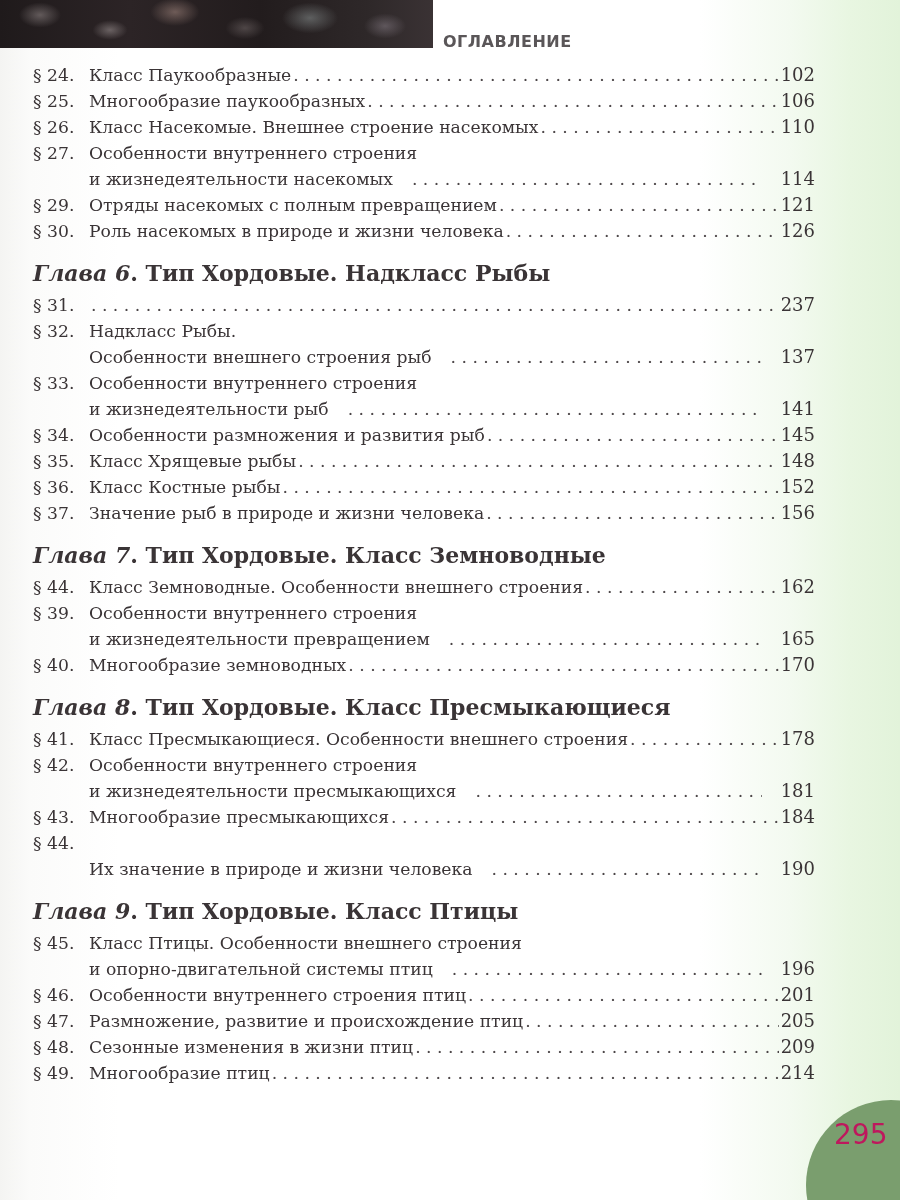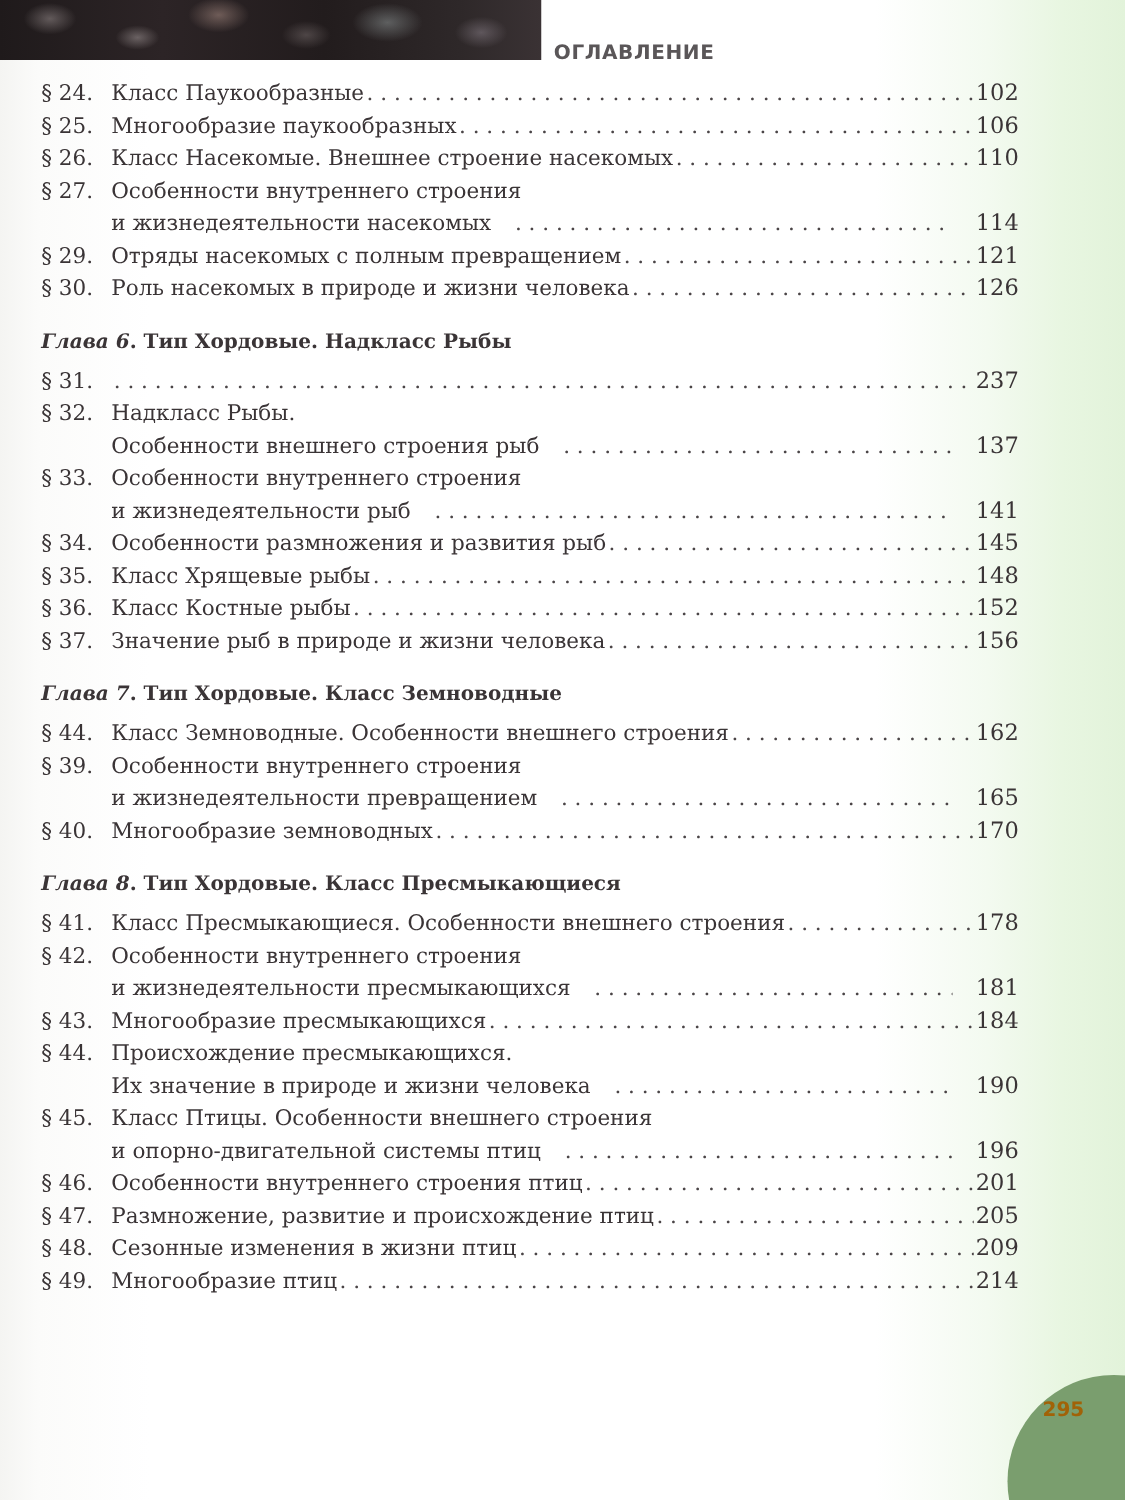--- a/index.html
+++ b/index.html
@@ -36,32 +36,32 @@
   .leader {
     flex: 1 1 auto; overflow: hidden; margin: 0 2px; letter-spacing: 3.2px;
     color: #4a4446;
   }
   .leader::before {
     content: ". . . . . . . . . . . . . . . . . . . . . . . . . . . . . . . . . . . . . . . . . . . . . . . . . . . . . . . . . . . . . . . . . . . . . . . . . . . . . . . . . . . . . .";
     letter-spacing: 0;
   }
   .page { flex: 0 0 auto; font-size: 18px; }
   .chapter {
-    font-size: 16px; font-weight: bold; line-height: 26px; height: 26px;
+    font-size: 22px; font-weight: bold; line-height: 26px; height: 26px;
     margin-top: 16px; margin-bottom: 6px; white-space: nowrap;
   }
   .chapter .ch-label { font-style: italic; }
   .badge {
     position: absolute; left: 806px; top: 1100px; width: 170px; height: 170px;
     border-radius: 50%; background: #7a9e6e;
   }
   .badge-num {
     position: absolute; left: 834px; top: 1118px;
     font-family: "DejaVu Sans", "Liberation Sans", sans-serif;
-    font-weight: bold; font-size: 16px; color: #a16207;
+    font-weight: normal; font-size: 28px; color: #be185d;
   }
 </style>
 </head>
 <body>
 
 <div class="photo"></div>
 <div class="section-label">ОГЛАВЛЕНИЕ</div>
 
 <div class="toc" id="toc">
     <div class="row">
@@ -190,27 +190,27 @@
       <span class="page">181</span>
     </div>
     <div class="row">
       <span class="num">§ 43.</span>
       <span class="title">Многообразие пресмыкающихся</span>
       <span class="leader"></span>
       <span class="page">184</span>
     </div>
     <div class="row">
       <span class="num">§ 44.</span>
-      <span class="title">Происхождение пресмыкающихся.</span>
     </div>
     <div class="row cont">
       <span class="title">Их значение в природе и жизни человека</span>
       <span class="leader"></span>
       <span class="page">190</span>
     </div>
+    <div class="chapter"><span class="ch-label">Глава 9</span><span class="ch-title">. Тип Хордовые. Класс Птицы</span></div>
     <div class="row">
       <span class="num">§ 45.</span>
       <span class="title">Класс Птицы. Особенности внешнего строения</span>
     </div>
     <div class="row cont">
       <span class="title">и опорно-двигательной системы птиц</span>
       <span class="leader"></span>
       <span class="page">196</span>
     </div>
     <div class="row">

